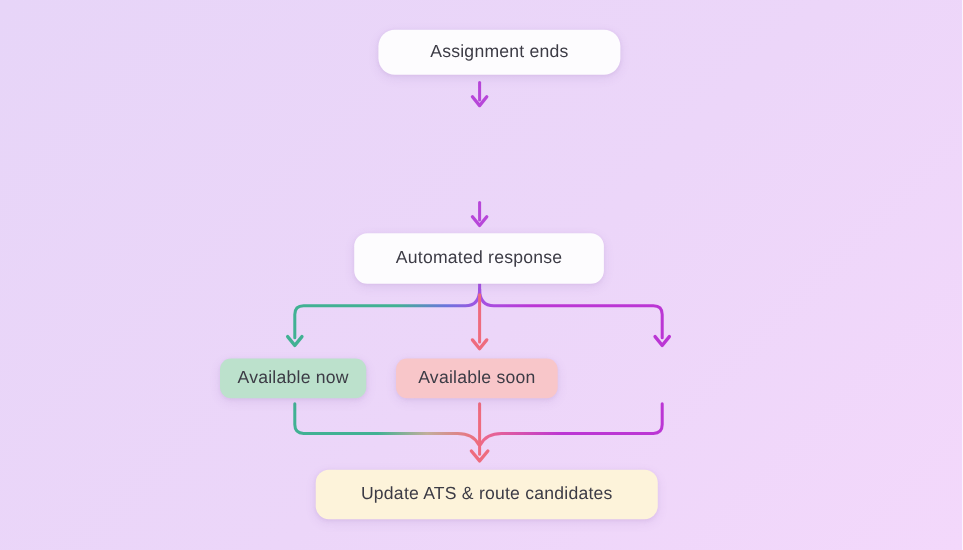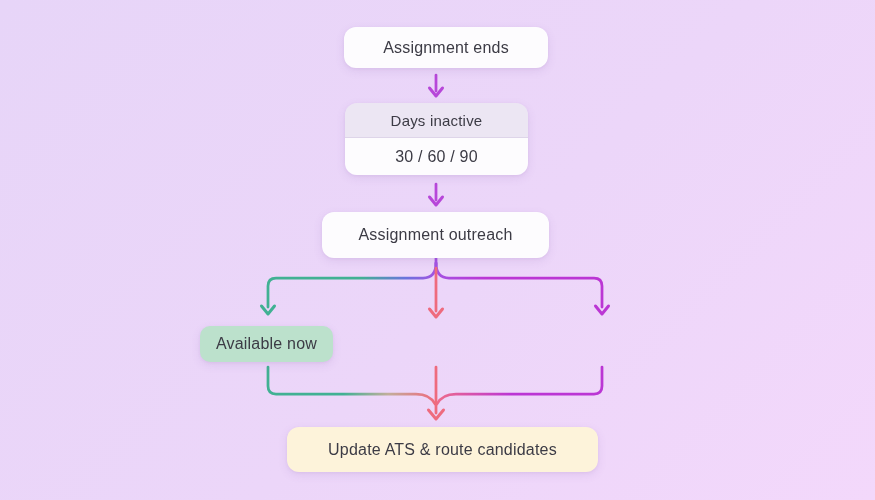--- a/index.html
+++ b/index.html
@@ -14,21 +14,21 @@
   .node{
     position:absolute;
     display:flex;align-items:center;justify-content:center;
     border-radius:12px;
     color:#3c3b45;
     font-size:16px;font-weight:500;letter-spacing:.2px;
     box-shadow:0 3px 10px rgba(125,80,165,.12),0 1px 3px rgba(125,80,165,.08);
     box-sizing:border-box;
   }
   .node-white{background:#fdfcfe;}
-  .node-assignment{left:344px;top:27px;width:204px;height:41px;}
+  .node-assignment{left:344px;top:27px;width:220px;height:41px;border-radius:15px;}
   .node-days{left:345px;top:103px;width:183px;height:72px;flex-direction:column;justify-content:stretch;align-items:stretch;padding:0;overflow:hidden;}
   .node-days .hdr{
     height:34px;display:flex;align-items:center;justify-content:center;
     background:#ece6f3;border-bottom:1px solid #ded5e9;font-size:15px;
   }
   .node-days .bdy{flex:1;display:flex;align-items:center;justify-content:center;background:#fdfcfe;}
   .node-outreach{left:322px;top:212px;width:227px;height:46px;}
   .node-now{left:200px;top:326px;width:133px;height:36px;background:#bce1cc;border-radius:10px;}
   .node-soon{left:360px;top:326px;width:147px;height:36px;background:#f8c6c9;border-radius:10px;}
   .node-nores{left:531px;top:326px;width:135px;height:36px;background:#e1dcec;border-radius:10px;}
@@ -89,36 +89,31 @@
     <path class="edge" d="M602,367 L602,386 Q602,394 594,394 L456,394 C446,394 440,398 437,404" stroke="url(#gradMergeRight)"></path>
 
     <path class="edge" d="M436,367 L436,413" stroke="#ee6b7e"></path>
     <path class="head" d="M428.5,410 L436,419 L443.5,410" stroke="#ee6b7e"></path>
   </svg>
 
   <div class="node node-white node-assignment">
     <span>Assignment ends</span>
   </div>
 
-  <div class="node node-days">
-    <div class="hdr">
-      <span>Days inactive</span>
-    </div>
-    <div class="bdy">
-      <span>30 / 60 / 90</span>
-    </div>
-  </div>
 
   <div class="node node-white node-outreach">
-    <span>Assignment outreach</span>
+    <span>Automated response</span>
   </div>
 
   <div class="node node-now">
     <span>Available now</span>
   </div>
 
+  <div class="node node-soon">
+    <span>Available soon</span>
+  </div>
 
 
   <div class="node node-final">
     <span>Update ATS &amp; route candidates</span>
   </div>
 
 </div>
 
 </body></html>

